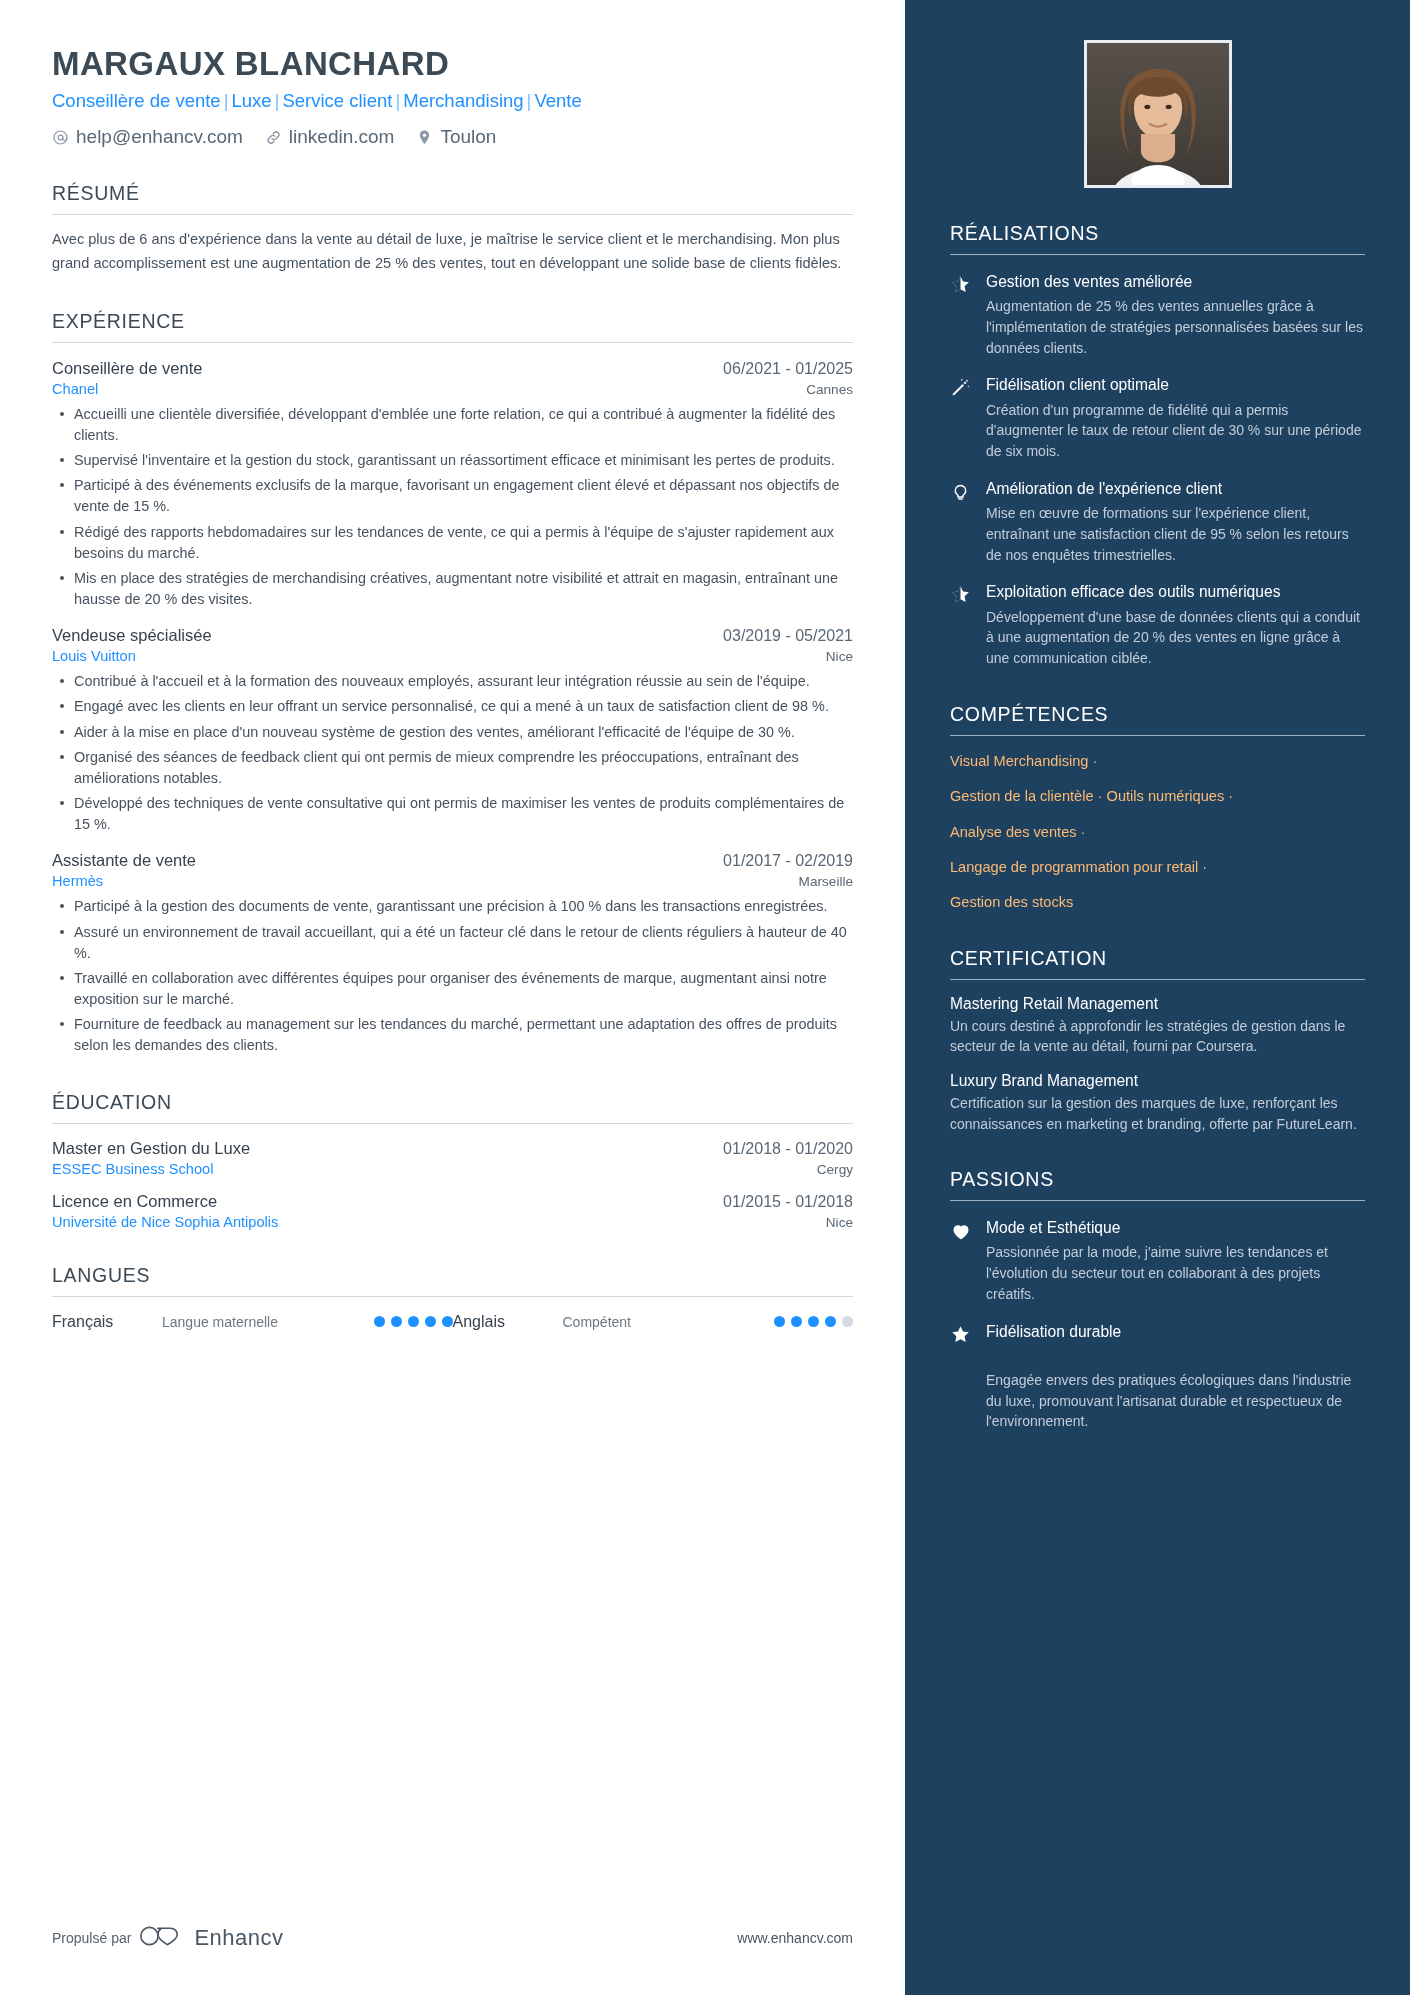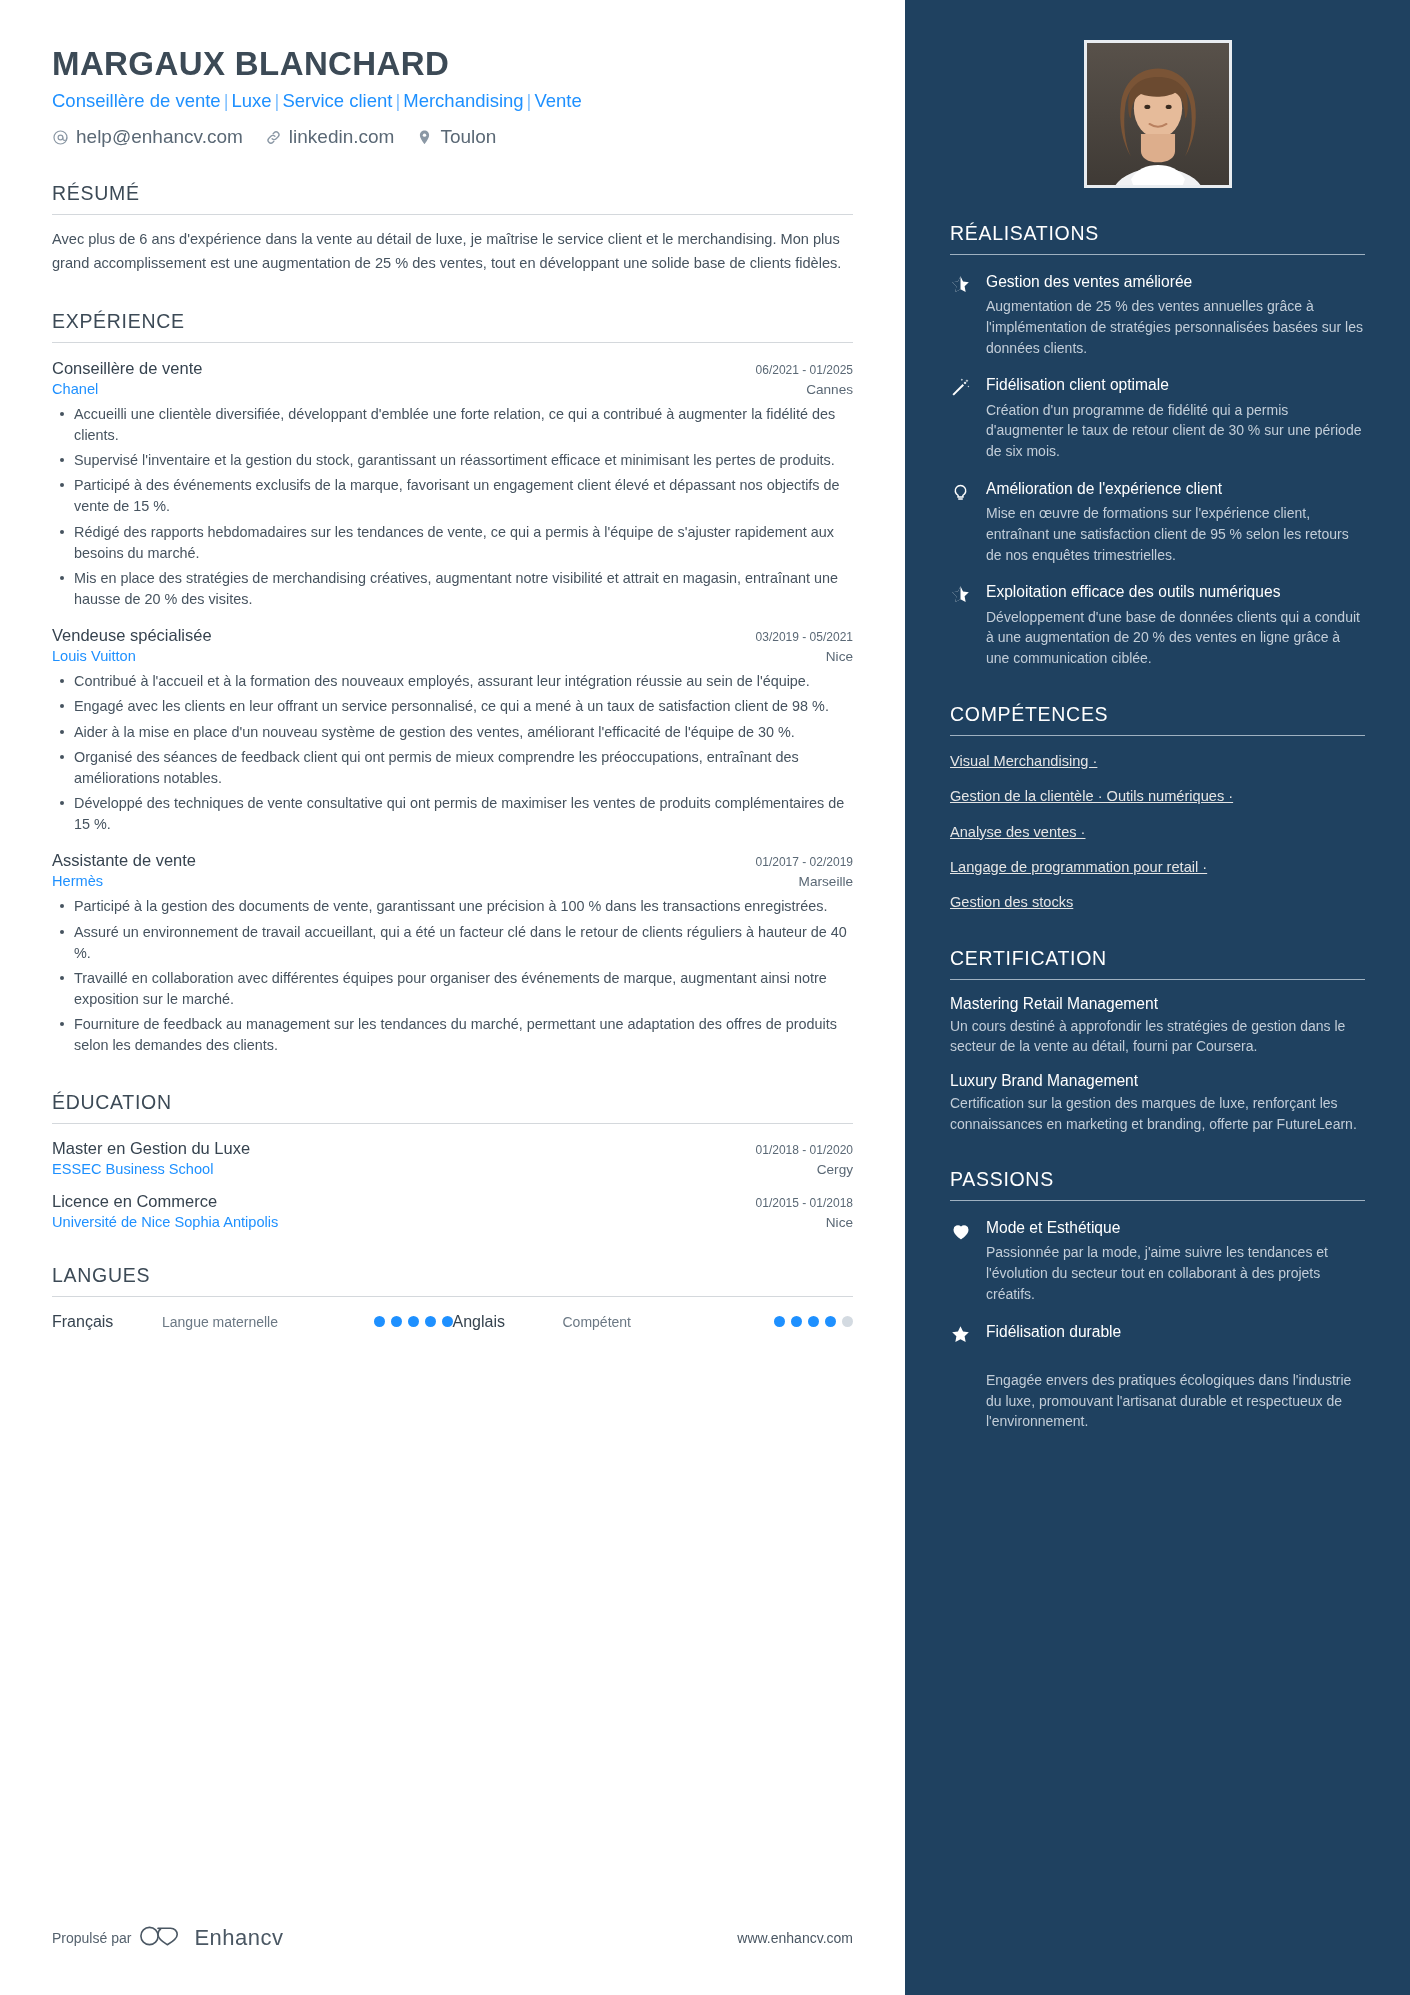--- a/index.html
+++ b/index.html
@@ -54,21 +54,21 @@
   .summary-text {
     font-size: 14.6px;
     line-height: 1.62;
     color: #46535f;
     margin-top: 13px;
   }
 
   .entry { margin-top: 16px; }
   .entry-row { display: flex; justify-content: space-between; align-items: baseline; }
   .entry-title { font-size: 16.5px; color: #36434f; font-weight: 400; }
-  .entry-date { font-size: 12px; color: #5a6875; white-space: nowrap; }
+  .entry-date { font-size: 16px; color: #5a6875; white-space: nowrap; }
   .entry-sub { font-size: 14.6px; color: #1e90ff; }
   .entry-loc { font-size: 13.6px; color: #5a6875; white-space: nowrap; }
   .entry-row.sub { margin-top: 3px; }
 
   ul.bullets { margin: 7px 0 0 0; padding: 0; list-style: none; }
   ul.bullets li {
     position: relative;
     padding-left: 22px;
     font-size: 14.4px;
     line-height: 1.47;
@@ -135,21 +135,21 @@
   }
   .side-rule { height: 1px; background: #9fb1c1; width: 100%; }
 
   .ach { display: flex; gap: 14px; margin-top: 17px; align-items: flex-start; }
   .ach-icon { width: 22px; flex: 0 0 22px; padding-top: 2px; }
   .ach-icon svg { display:block; }
   .ach-body { flex: 1; }
   .ach-title { font-size: 15.6px; color: #ffffff; line-height: 1.3; }
   .ach-desc { font-size: 14px; color: #c2cdd8; line-height: 1.48; margin-top: 4px; }
 
-  .skill-line { font-size: 14.6px; color: #e5e5e5; margin-top: 15px; line-height: 1.4; text-decoration: underline; }
+  .skill-line { font-size: 14.6px; color: #fdba74; margin-top: 15px; line-height: 1.4; }
 
   .cert { margin-top: 15px; }
   .cert-title { font-size: 15.6px; color: #ffffff; }
   .cert-desc { font-size: 14px; color: #c2cdd8; line-height: 1.47; margin-top: 3px; }
 </style>
 </head>
 <body>
 
 <div class="page">
 

